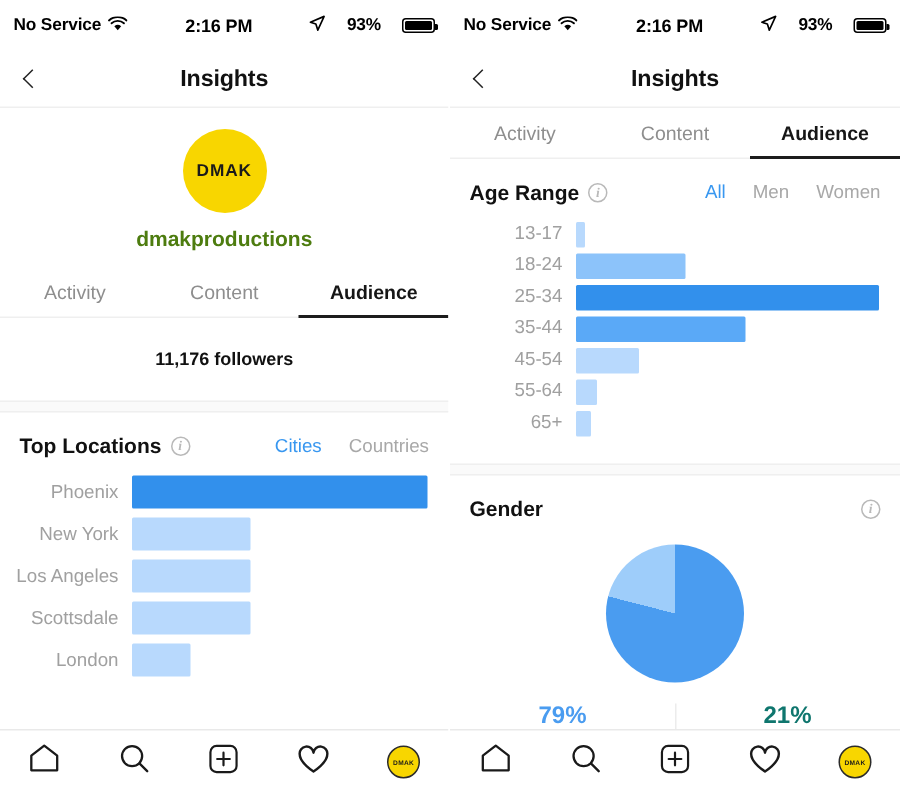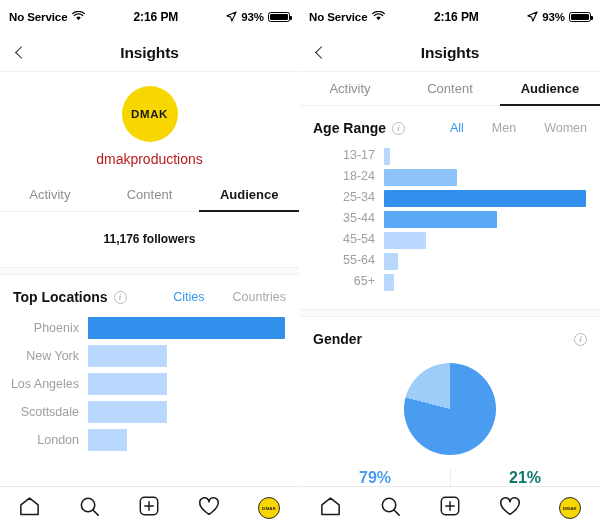--- a/index.html
+++ b/index.html
@@ -14,21 +14,21 @@
   .phone.left { border-right:1px solid #ffffff; }
 
   
   .statusbar {
     height:22px; display:flex; align-items:center;
     padding:17px 9px; font-size:11.5px; font-weight:600; color:#000;
     letter-spacing:-0.1px;
   }
   .sb-left { display:flex; align-items:center; gap:5px; }
   .sb-center { flex:1; text-align:center; font-size:12px; font-weight:600; }
-  .sb-right { display:flex; align-items:center; gap:4px; }
+  .sb-right { display:flex; align-items:center; gap:14px; }
   .wifi-ico { display:inline-block; }
   .loc-ico { display:inline-block; }
   .batt {
     width:22px; height:10.5px; border:1px solid #000; border-radius:2.5px;
     position:relative; display:inline-block;
   }
   .batt::after {
     content:""; position:absolute; right:-3px; top:3px;
     width:1.6px; height:4px; background:#000; border-radius:0 1px 1px 0;
   }
@@ -54,21 +54,21 @@
   
   .profile { padding:14px 0 0; display:flex; flex-direction:column; align-items:center;
              background:#fff; }
   .avatar-lg {
     width:56px; height:56px; border-radius:50%; background:#F8D600;
     display:flex; align-items:center; justify-content:center;
   }
   .avatar-lg span {
     font-size:11.5px; font-weight:800; color:#1a1a1a; letter-spacing:0.6px;
   }
-  .username { margin-top:9px; font-size:14px; font-weight:400; color:#b91c1c; }
+  .username { margin-top:9px; font-size:14px; font-weight:700; color:#4d7c0f; }
 
   
   .tabs { display:flex; margin-top:11px; border-bottom:1px solid #efefef; }
   .tab {
     flex:1; text-align:center; padding:9px 0 9px; font-size:13px;
     color:#8e8e8e; font-weight:400; cursor:pointer; position:relative;
   }
   .tab.active { color:#161616; font-weight:700; }
   .tab.active::after {
     content:""; position:absolute; left:0; right:0; bottom:-1px;
@@ -86,21 +86,21 @@
   .sec-head {
     display:flex; align-items:center; padding:14px 13px 0;justify-content:space-between;
   }
   .sec-title { font-size:14px; font-weight:700; color:#111; }
   .info-ico {
     width:13px; height:13px; border:1.2px solid #b9b9b9; border-radius:50%;
     margin-left:6px; display:flex; align-items:center; justify-content:center;
     font-size:9px; color:#b9b9b9; font-style:italic; font-weight:700;
     font-family:"Liberation Serif", serif; line-height:1;
   }
-  .seg { margin-left:auto; display:flex; gap:28px; }
+  .seg { margin-left:auto; display:flex; gap:18px; }
   .seg-opt { font-size:12.5px; color:#a8a8a8; cursor:pointer; }
   .seg-opt.active { color:#3897f0; }
 
   
   .barchart { padding:12px 14px 16px 6px; }
   .bar-row { display:flex; align-items:center; height:22px; margin-bottom:6px; }
   .bar-row:last-child { margin-bottom:0; }
   .bar-label {
     width:82px; text-align:right; padding-right:9px;
     font-size:12.5px; color:#a0a0a0; white-space:nowrap;

